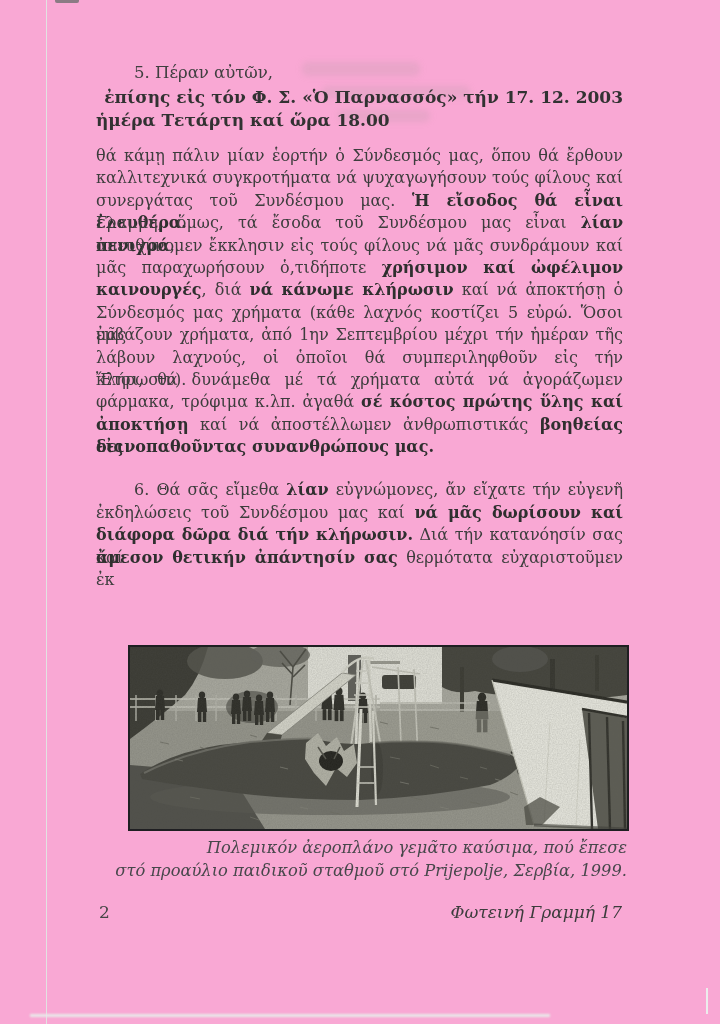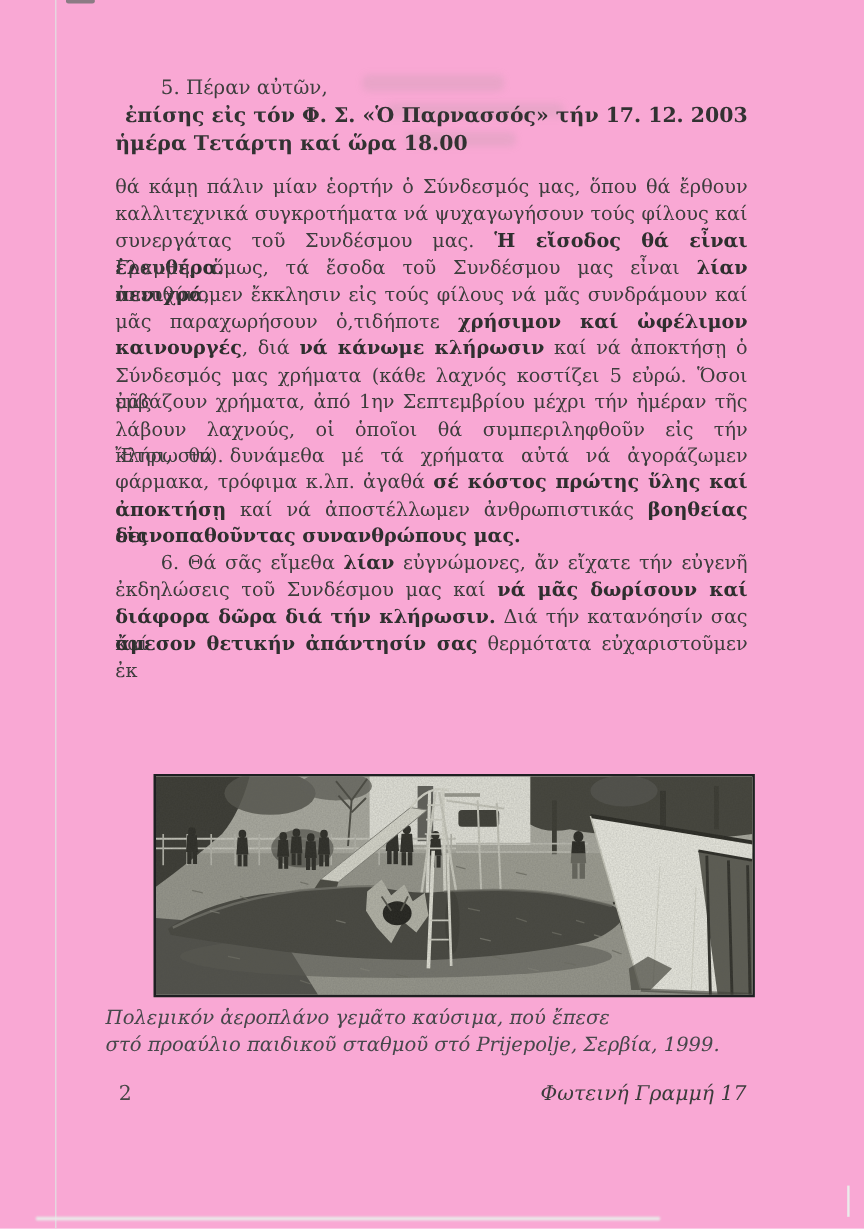--- a/index.html
+++ b/index.html
@@ -17,32 +17,32 @@
   .g2{left:322px;top:86px;width:148px;height:12px;}
   .g3{left:338px;top:110px;width:92px;height:12px;}
 
   
   .textcol{position:absolute;left:96px;top:60px;width:527px;}
   .h1{height:25px;line-height:25px;font-size:16.5px;padding-left:38px;color:#3f3f3f;}
   .h2{height:24px;line-height:24px;font-size:17px;font-weight:bold;text-align:right;color:#323232;}
   .h3{height:22px;line-height:22px;font-size:17px;font-weight:bold;text-align:left;color:#323232;}
   .para{margin:0;}
   .p5{margin-top:14px;}
-  .p6{}
+  .p6{margin-top:21px;}
   .tline{height:22.4px;line-height:22.4px;font-size:16px;color:#3d3d3d;white-space:normal;}
   .tline.just{text-align:justify;text-align-last:justify;text-justify:inter-word;}
   .tline.ind{padding-left:38px;}
   .b{font-weight:bold;color:#2f2f2f;}
 
   
   .photo-frame{position:absolute;left:128px;top:645px;width:497px;height:182px;border:2px solid #1f1f22;background:#8f8f85;}
   .photo-frame svg{display:block;width:497px;height:182px;}
 
   
-  .caption{position:absolute;left:88px;top:836px;width:527px;text-align:left;font-style:italic;color:#47474b;}
+  .caption{position:absolute;left:100px;top:836px;width:527px;text-align:right;font-style:italic;color:#47474b;}
   .cap-line{height:23px;line-height:23px;font-size:16.3px;}
 
   
   .page-num{position:absolute;left:99px;top:902px;font-size:17px;color:#454545;}
   .journal{position:absolute;right:98px;top:902px;font-size:17px;font-style:italic;color:#3c3c3c;}
 </style>
 </head>
 <body>
 
 <div class="page">

